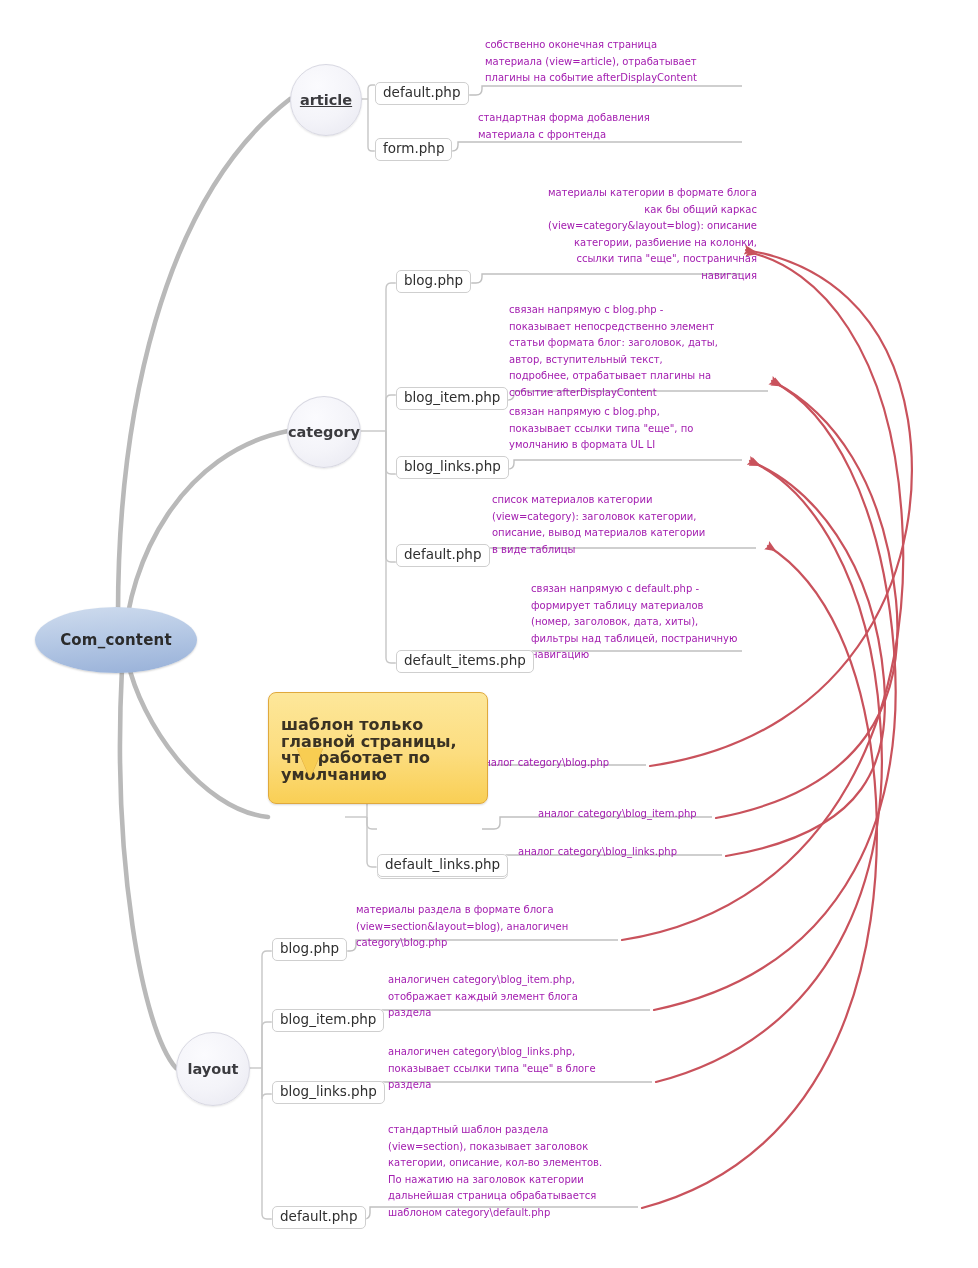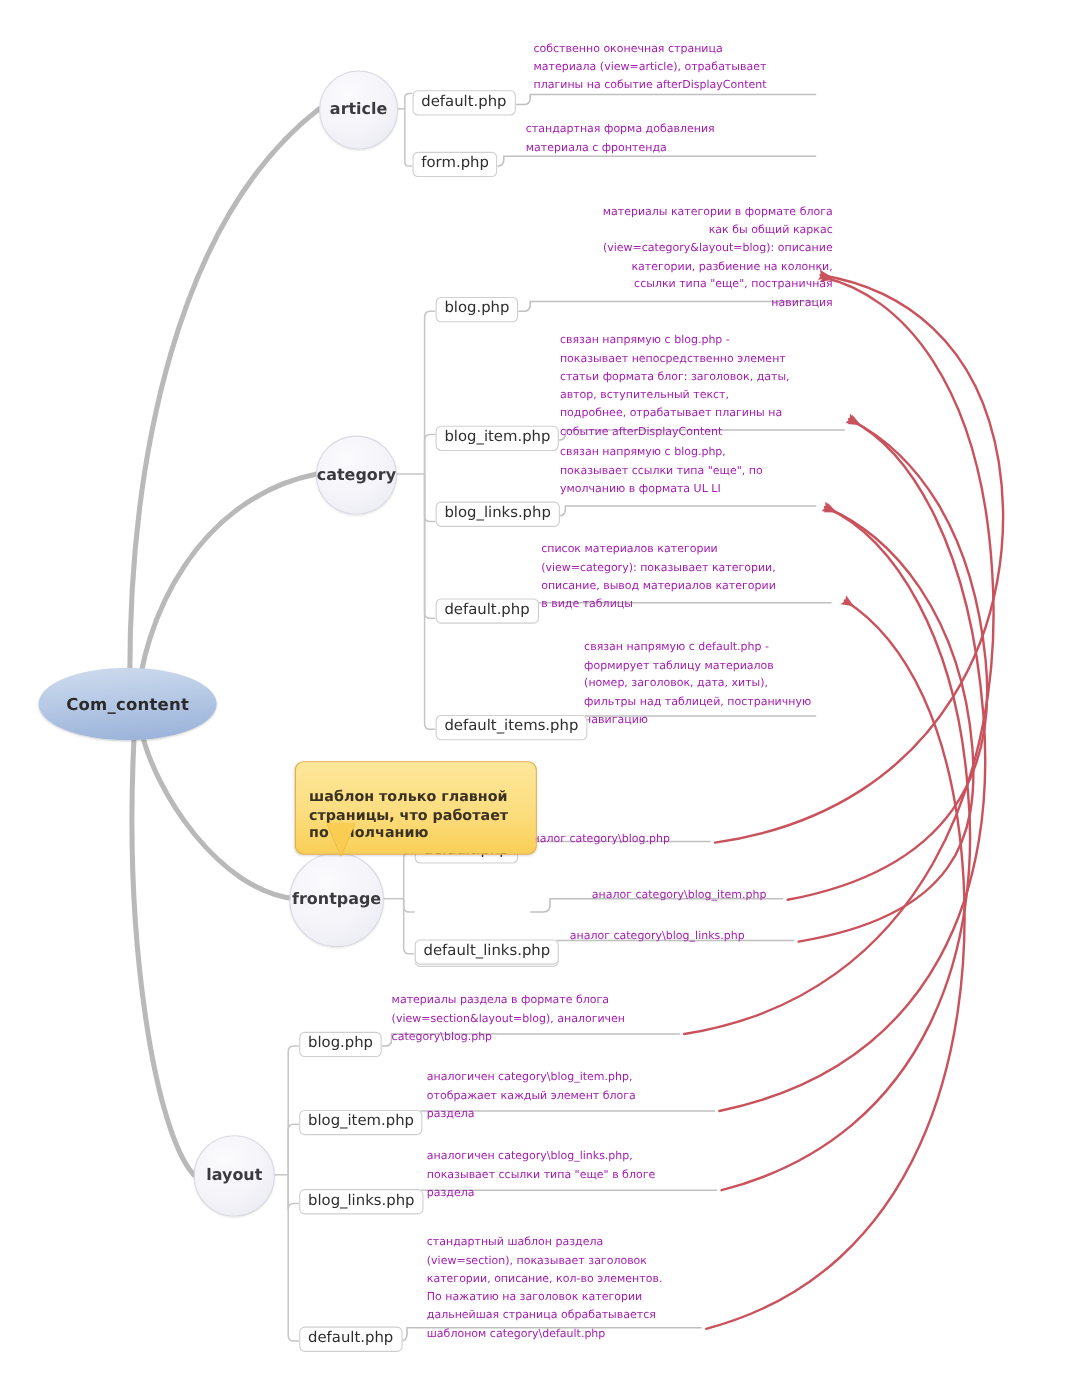--- a/index.html
+++ b/index.html
@@ -61,22 +61,22 @@
     z-index:3;
   }
 
   
   .callout{
     position:absolute;
     width:196px;
     background:linear-gradient(180deg,#fde79a 0%,#fcdd7f 55%,#f9cf55 100%);
     border:1px solid #e0a93c;
     border-radius:8px;
-    padding:8px 10px 9px 12px;
-    font-size:13px;line-height:16.4px;font-weight:bold;color:#3a3223;
+    padding:8px 10px 20px 12px;
+    font-size:16px;line-height:16.4px;font-weight:bold;color:#3a3223;
     box-shadow:0 1px 2px rgba(0,0,0,.15);
     z-index:7;
     white-space:pre-line;
   }
   .callout-tail{
     position:absolute;
     width:0;height:0;
     border-left:13px solid transparent;
     border-right:13px solid transparent;
     border-top:30px solid #f8cd52;
@@ -164,31 +164,28 @@
       <path d="M656,1082 C850,1032 892,850 880,720 C870,580 812,488 752,462"></path>
 
       <path d="M642,1208 C840,1156 884,950 876,800 C868,660 822,580 768,546"></path>
     </g>
   </svg>
 
   <div class="root-node" style="left:35px;top:607px;">
     <span>Com_content</span>
   </div>
 
-  <div class="branch-node" style="left:290px;top:64px;width:70px;height:70px;">
+  <div class="branch-node" style="left:290px;top:64px;width:70px;height:70px;text-decoration:underline;">
     <span>article</span>
   </div>
 
   <div class="branch-node wide" style="left:287px;top:396px;width:72px;height:70px;">
     <span>category</span>
   </div>
 
-  <div class="branch-node" style="left:263px;top:775px;width:84px;height:84px;">
-    <span>frontpage</span>
-  </div>
 
   <div class="branch-node" style="left:176px;top:1032px;width:72px;height:72px;">
     <span>layout</span>
   </div>
 
   <div class="callout" style="left:268px;top:692px;">
     <span>шаблон только главной страницы, что работает по умолчанию</span>
   </div>
   <div class="callout-tail" style="left:297px;top:748px;"></div>
 
@@ -217,21 +214,21 @@
 подробнее, отрабатывает плагины на
 событие afterDisplayContent</div>
 
   <div class="leaf-label" style="left:396px;top:456px;">blog_links.php</div>
   <div class="note" style="left:509px;top:404px;width:268px;">связан напрямую с blog.php,
 показывает ссылки типа "еще", по
 умолчанию в формата UL LI</div>
 
   <div class="leaf-label" style="left:396px;top:544px;">default.php</div>
   <div class="note" style="left:492px;top:492px;width:272px;">список материалов категории
-(view=category): показывает категории,
+(view=category): заголовок категории,
 описание, вывод материалов категории
 в виде таблицы</div>
 
   <div class="leaf-label" style="left:396px;top:650px;">default_items.php</div>
   <div class="note" style="left:531px;top:581px;width:250px;">связан напрямую с default.php -
 формирует таблицу материалов
 (номер, заголовок, дата, хиты),
 фильтры над таблицей, постраничную
 навигацию</div>
 

